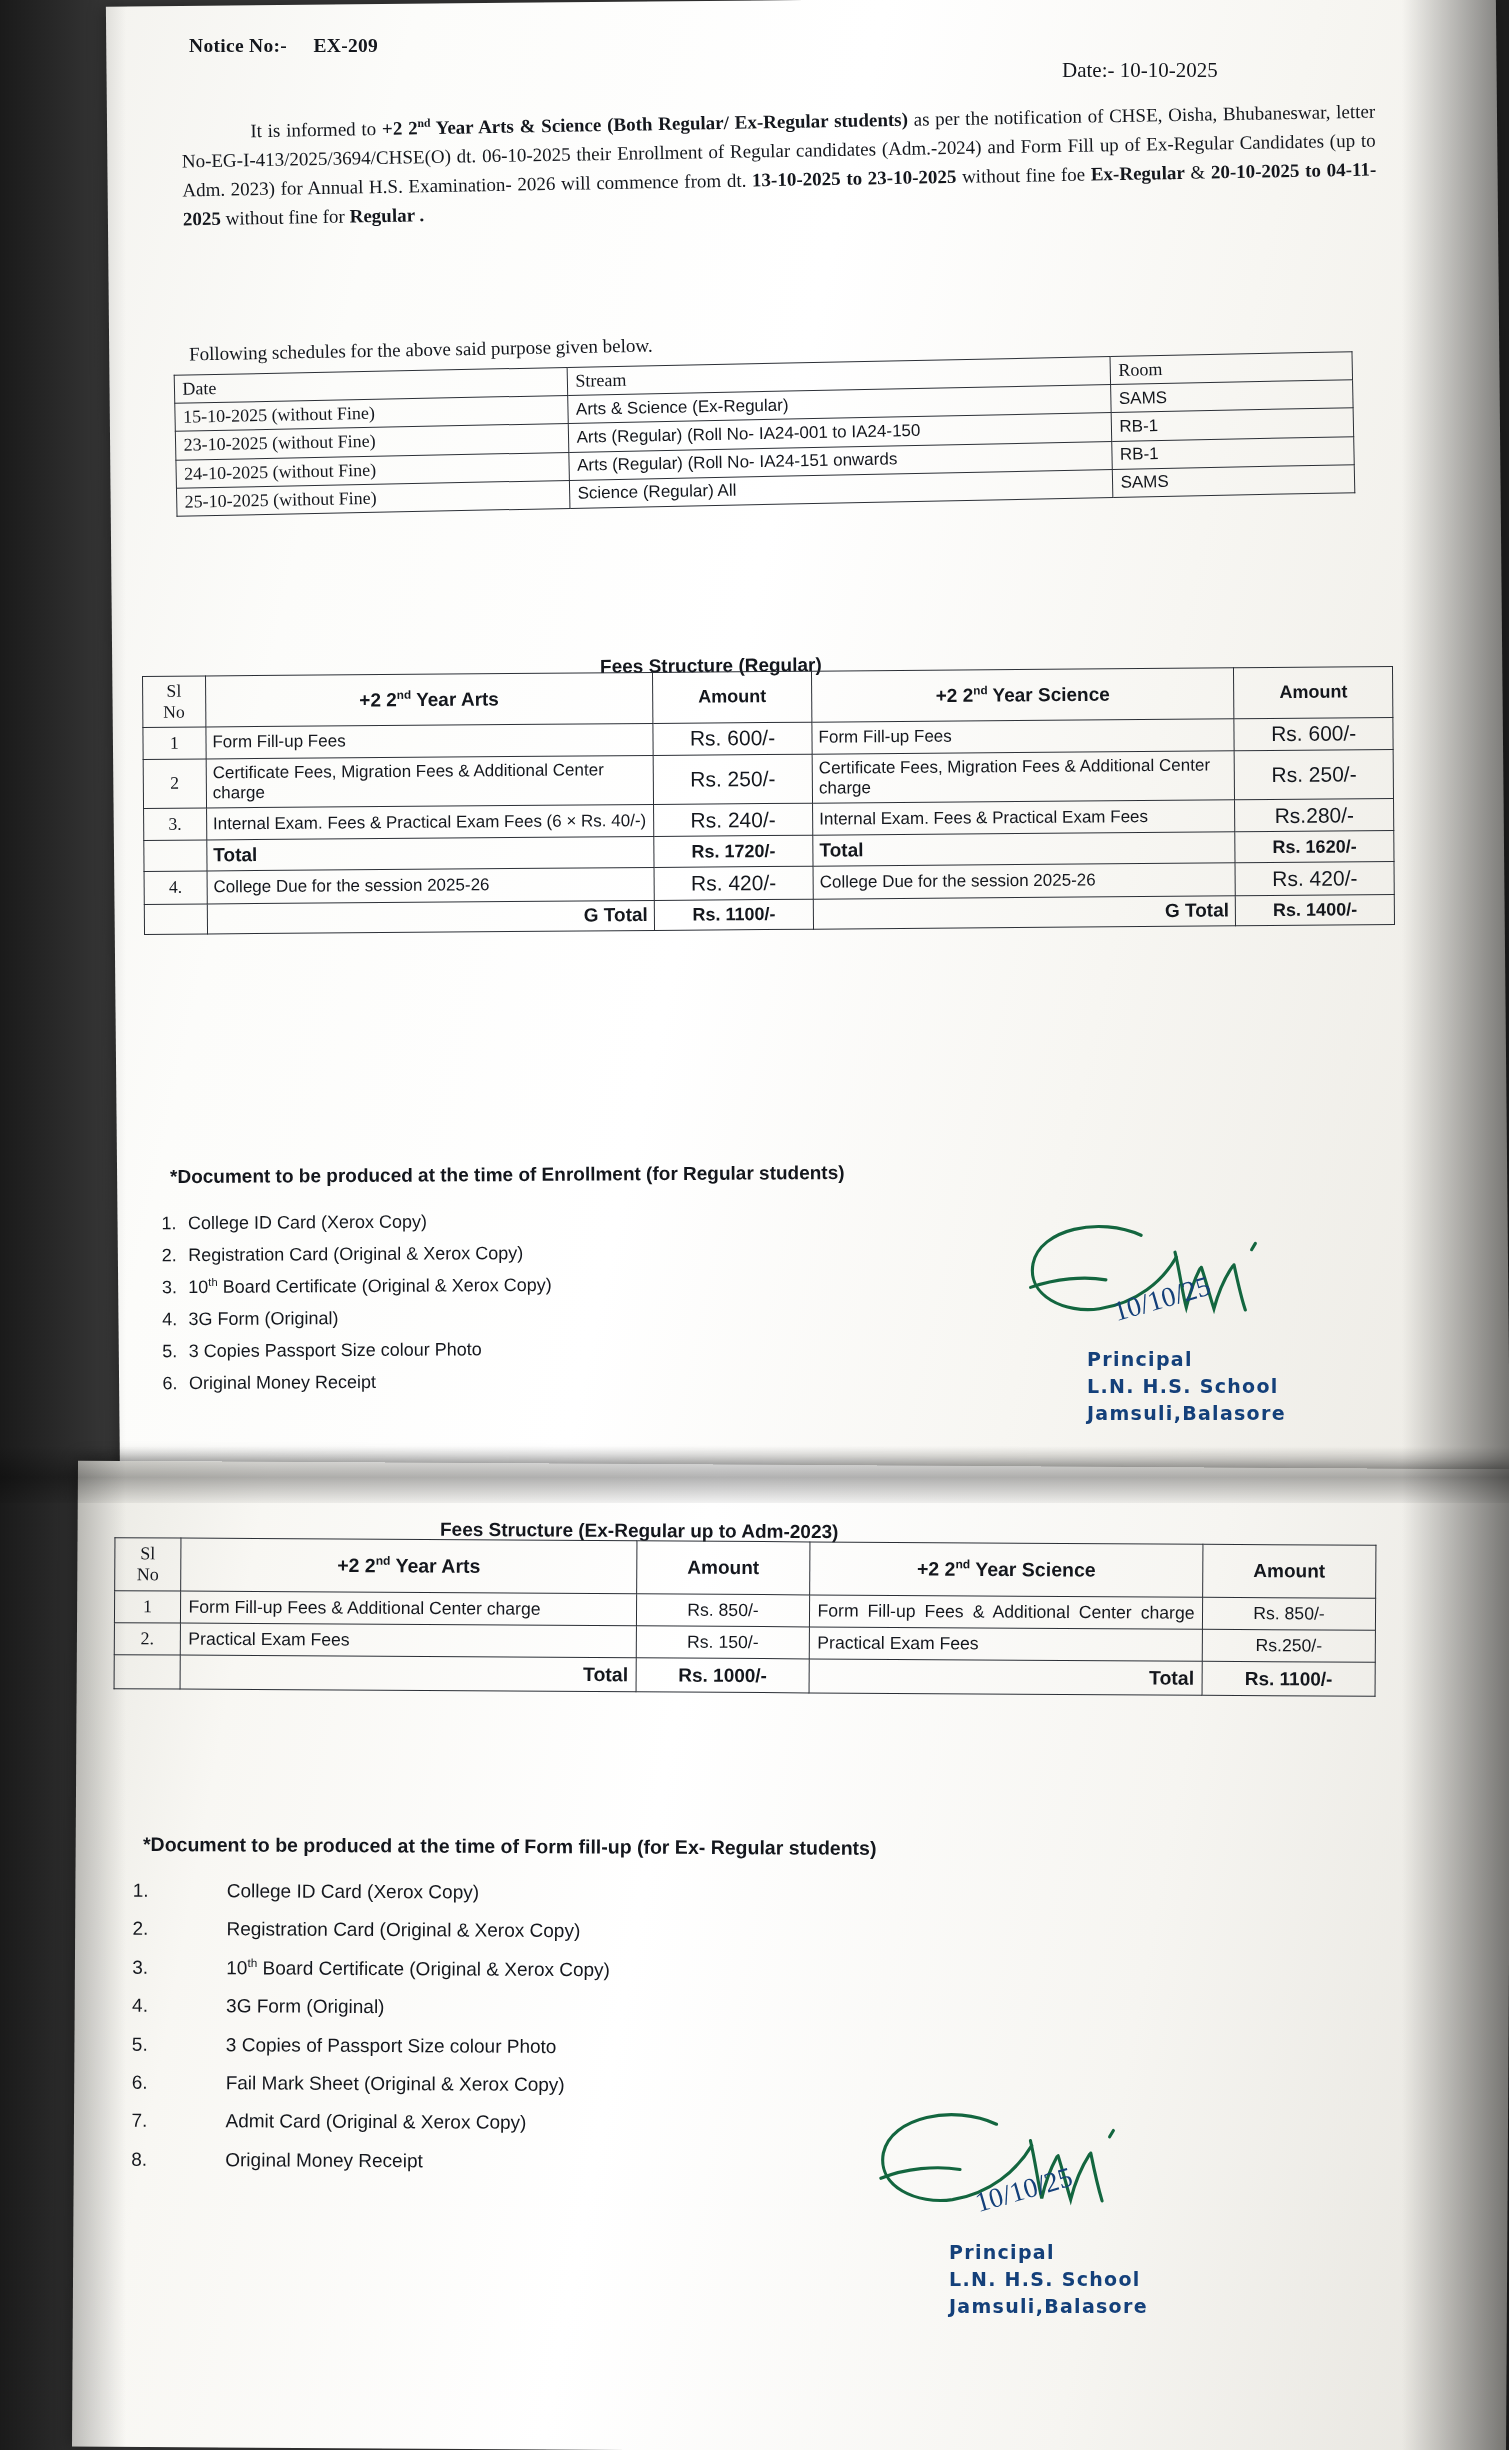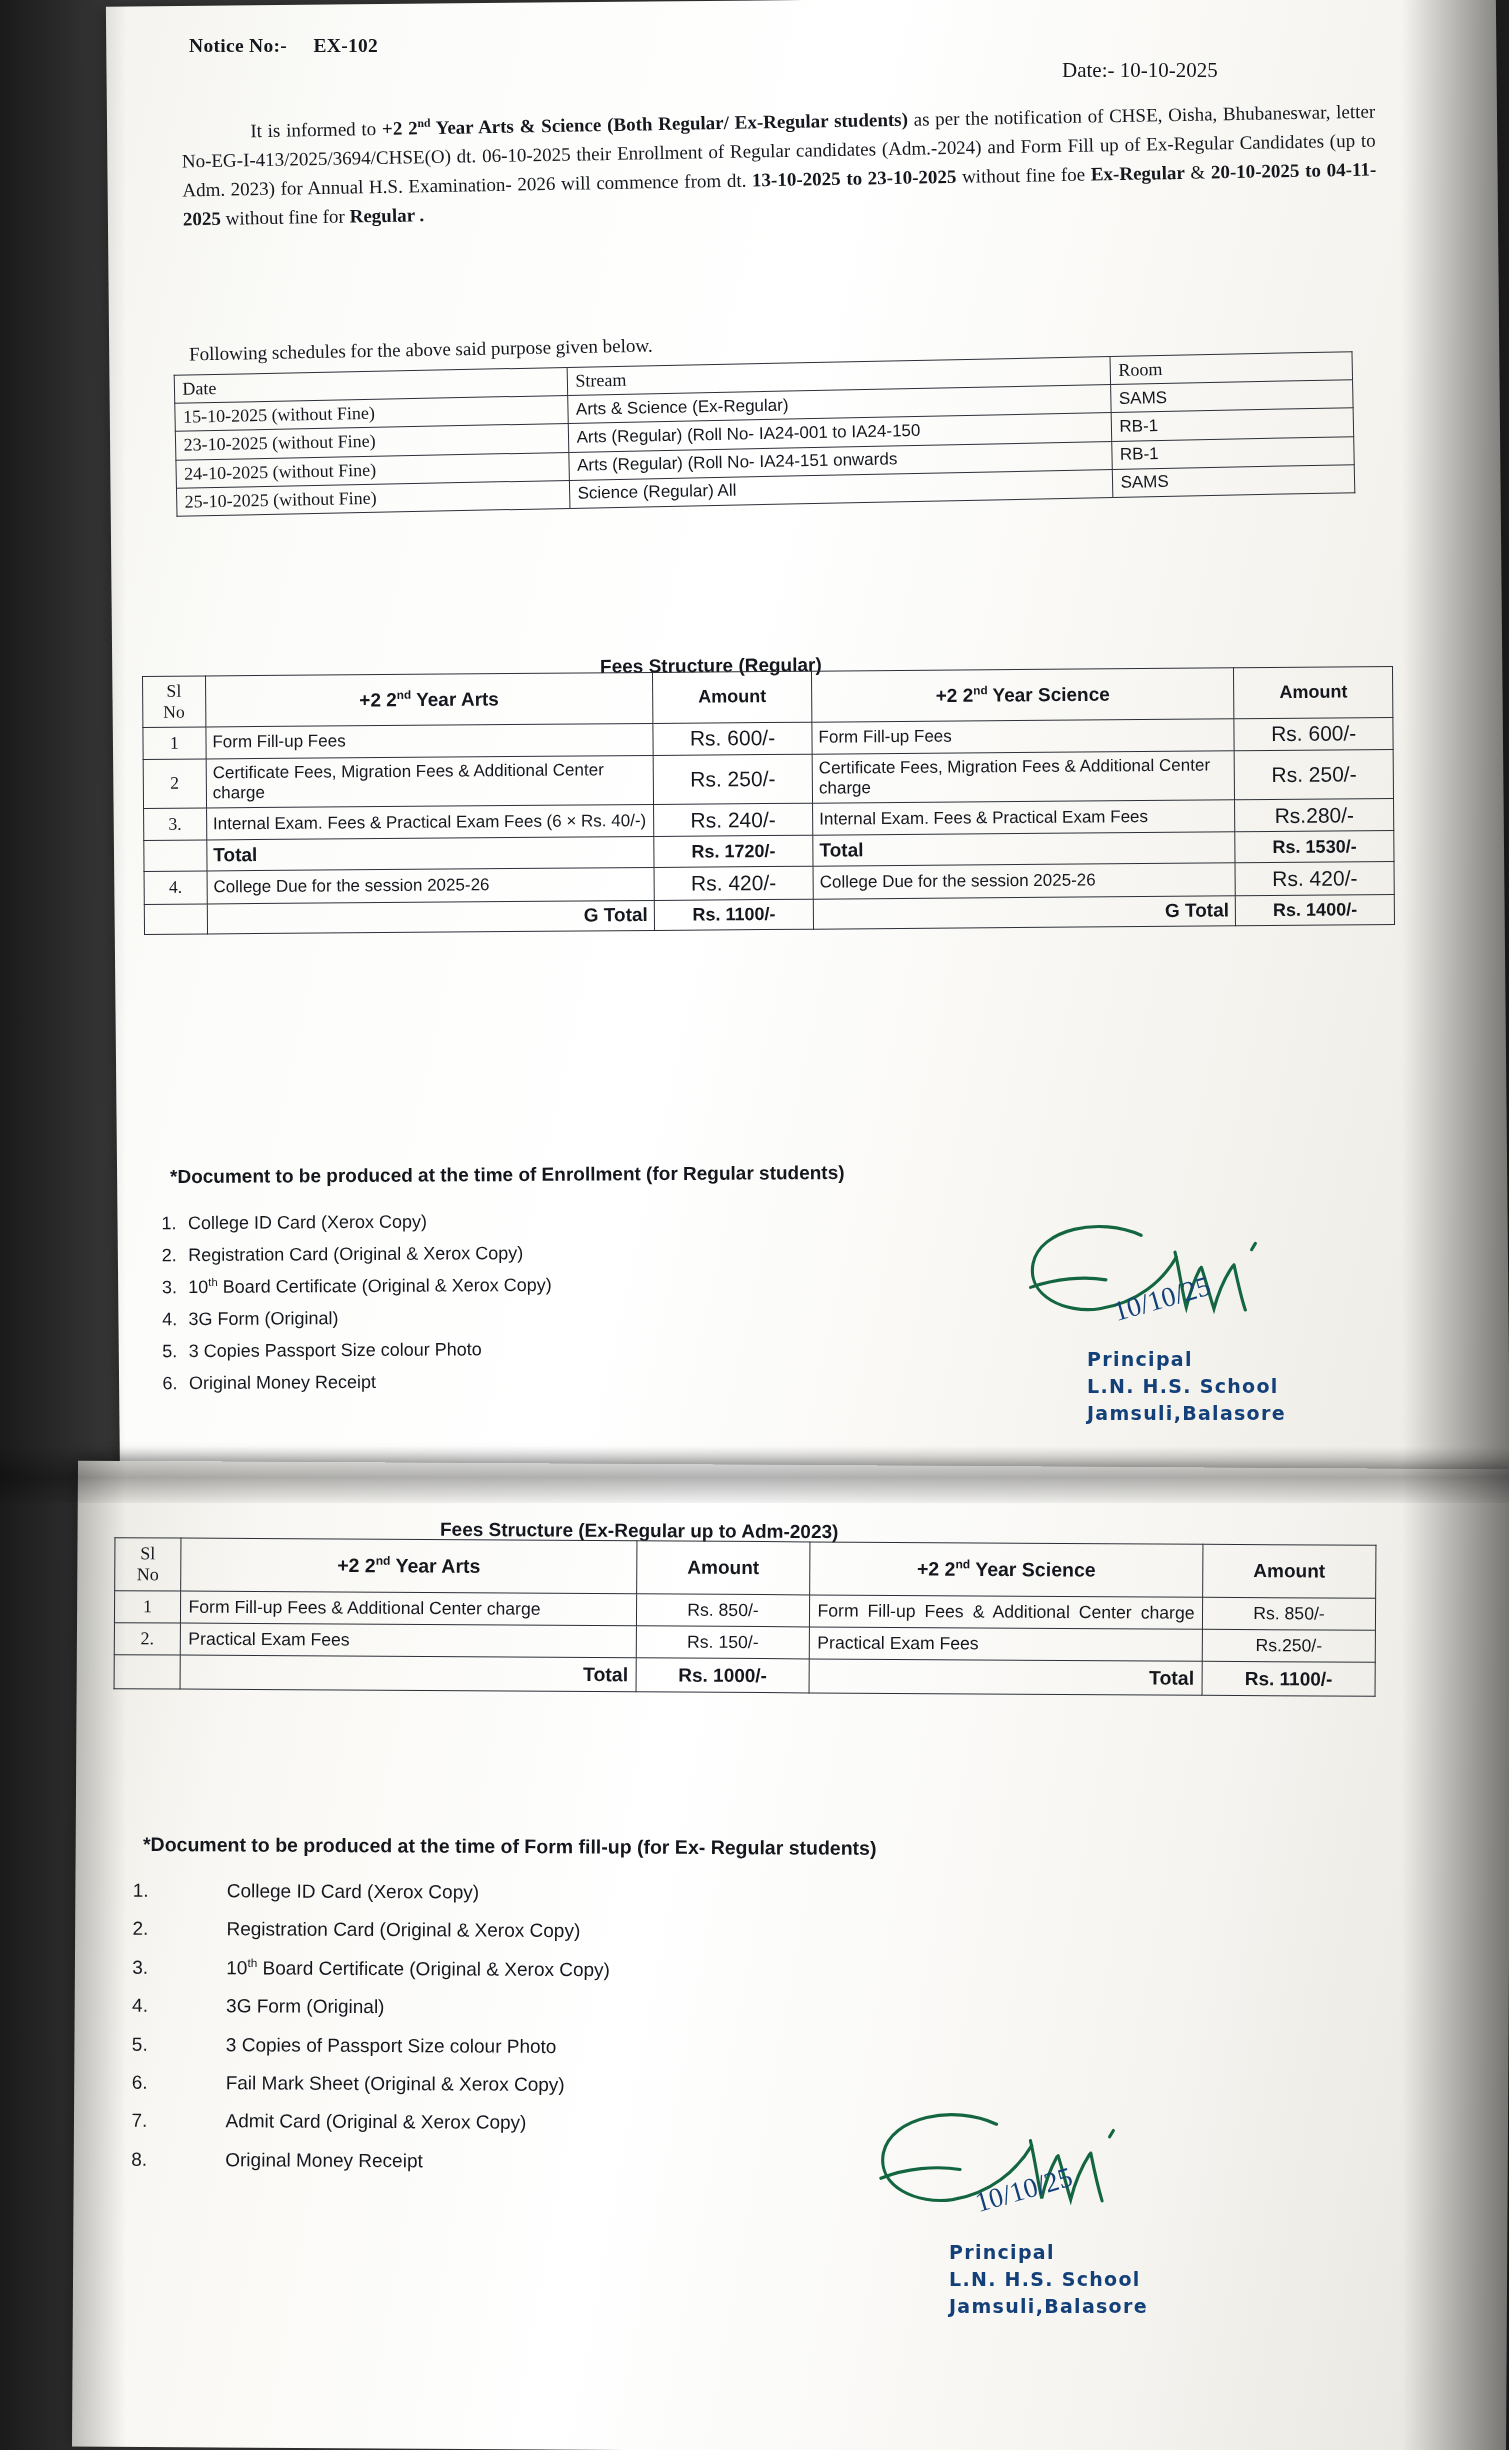--- a/index.html
+++ b/index.html
@@ -223,21 +223,21 @@
   #docs-ex-list .row { display: flex; }
   #docs-ex-list .n { width: 94px; }
 </style>
 </head>
 <body>
 
 <div class="sheet" id="sheet-top"></div>
 <div class="sheet" id="sheet-bottom"></div>
 
 <div class="content" id="notice-no">
-  <span>Notice No:-</span><span class="num">EX-102</span>
+  <span>Notice No:-</span><span class="num">EX-209</span>
 </div>
 <div class="content" id="notice-date">Date:- 10-10-2025</div>
 
 <div class="content" id="para">
   <span class="indent"></span><span>It is informed to <b>+2 2<sup>nd</sup> Year Arts &amp; Science (Both Regular/ Ex-Regular students)</b> as per the notification of CHSE, Oisha, Bhubaneswar, letter No-EG-I-413/2025/3694/CHSE(O) dt. 06-10-2025 their Enrollment of Regular candidates (Adm.-2024) and Form Fill up of Ex-Regular Candidates (up to Adm. 2023) for Annual H.S. Examination- 2026 will commence from dt. <b>13-10-2025 to 23-10-2025</b> without fine foe <b>Ex-Regular</b> &amp; <b>20-10-2025 to 04-11-2025</b> without fine for <b>Regular .</b></span>
 </div>
 
 <div class="content" id="following">Following schedules for the above said purpose given below.</div>
 
 <div class="content" id="schedule-wrap">
@@ -309,21 +309,21 @@
         <td class="amt">Rs. 240/-</td>
         <td>Internal Exam. Fees &amp; Practical Exam Fees</td>
         <td class="amt">Rs.280/-</td>
       </tr>
 
       <tr>
         <td class="sl"></td>
         <td class="tot">Total</td>
         <td class="amtb">Rs. 1720/-</td>
         <td class="tot">Total</td>
-        <td class="amtb">Rs. 1530/-</td>
+        <td class="amtb">Rs. 1620/-</td>
       </tr>
 
       <tr>
         <td class="sl">4.</td>
         <td class="desc">College Due for the session 2025-26</td>
         <td class="amt">Rs. 420/-</td>
         <td>College Due for the session 2025-26</td>
         <td class="amt">Rs. 420/-</td>
       </tr>
 

